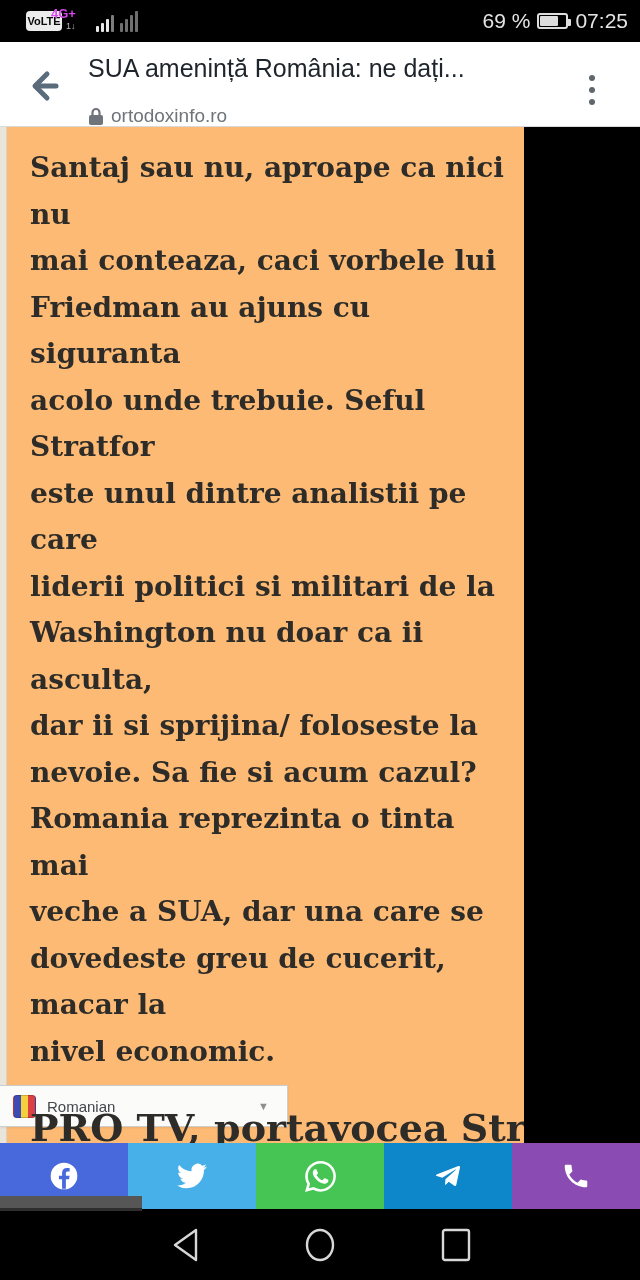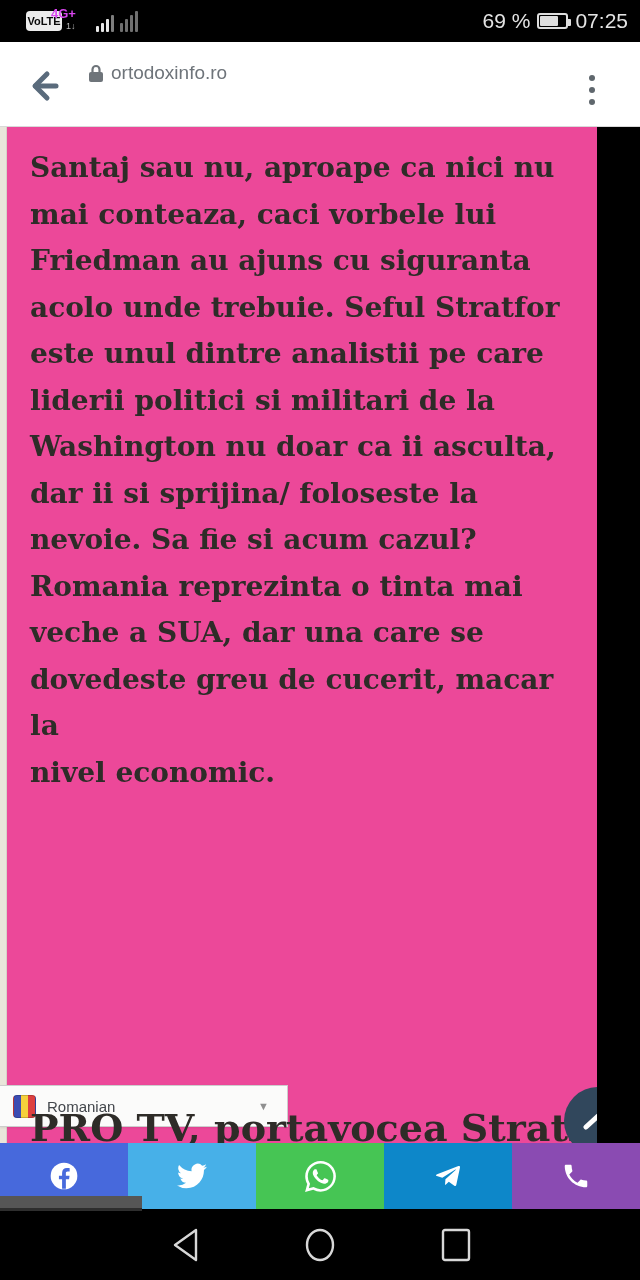--- a/index.html
+++ b/index.html
@@ -21,28 +21,28 @@
   .battery{position:relative;width:31px;height:16px;border:2px solid #dedede;border-radius:3px;}
   .battery .fill{position:absolute;left:1px;top:1px;bottom:1px;width:66%;background:#dedede;border-radius:1px;}
   .battery .cap{position:absolute;right:-5px;top:4px;width:3px;height:7px;background:#dedede;border-radius:0 1px 1px 0;}
 
   
   .browserbar{position:absolute;left:0;top:42px;width:640px;height:85px;background:#ffffff;
               border-bottom:1px solid #d9d9d9;box-shadow:0 1px 2px rgba(0,0,0,.12);}
   .backbtn{position:absolute;left:16px;top:18px;width:52px;height:52px;display:flex;align-items:center;justify-content:center;}
   .titleblock{position:absolute;left:88px;top:12px;width:470px;}
   .pagetitle{font-size:25px;color:#1e242b;white-space:nowrap;overflow:hidden;}
-  .urlrow{display:flex;align-items:center;gap:7px;margin-top:8px;}
+  .urlrow{display:flex;align-items:center;gap:7px;margin-top:22px;}
   .urltext{font-size:19px;color:#6e747a;}
   .menubtn{position:absolute;right:30px;top:26px;width:36px;height:44px;display:flex;flex-direction:column;
            align-items:center;justify-content:center;gap:6px;}
   .dot{width:6px;height:6px;border-radius:50%;background:#5f676d;}
 
   
-  .page{position:absolute;left:0;top:127px;width:597px;height:1016px;background:#ec4899;overflow:hidden;}
+  .page{position:absolute;left:0;top:127px;width:524px;height:1016px;background:#fdba74;overflow:hidden;}
   .pageedge{position:absolute;left:0;top:0;width:7px;height:100%;background:#e9e5da;border-right:1px solid #d6d2c7;}
   .para{position:absolute;left:30px;right:8px;white-space:pre-line;
         font-family:"DejaVu Serif","Liberation Serif",serif;color:#2e2c28;
         font-size:28px;line-height:46.5px;}
   .para.bold{font-weight:bold;top:18px;}
   .para.regular{top:662px;}
   .clippedheading{position:absolute;left:30px;top:978px;white-space:nowrap;
         font-family:"DejaVu Serif","Liberation Serif",serif;font-weight:bold;
         font-size:38px;color:#2e2c28;}
 
@@ -102,20 +102,21 @@
   </div>
 
   <div class="browserbar">
     <div class="backbtn">
       <svg width="40" height="40" viewBox="0 0 40 40">
         <path d="M25 8 L13 20 L25 32" stroke="#5a6b7c" stroke-width="5" fill="none" stroke-linecap="round" stroke-linejoin="round"></path>
         <path d="M13.5 20 H34" stroke="#5a6b7c" stroke-width="5" stroke-linecap="round"></path>
       </svg>
     </div>
     <div class="titleblock">
+      <div class="pagetitle">SUA amenință România: ne dați...</div>
       <div class="urlrow">
         <svg width="16" height="19" viewBox="0 0 16 19">
           <rect x="1" y="8" width="14" height="10" rx="2" fill="#6e747a"></rect>
           <path d="M4.5 8 V5.5 a3.5 3.5 0 0 1 7 0 V8" stroke="#6e747a" stroke-width="2.2" fill="none"></path>
         </svg>
         <span class="urltext">ortodoxinfo.ro</span>
       </div>
     </div>
     <div class="menubtn">
       <span class="dot"></span>

